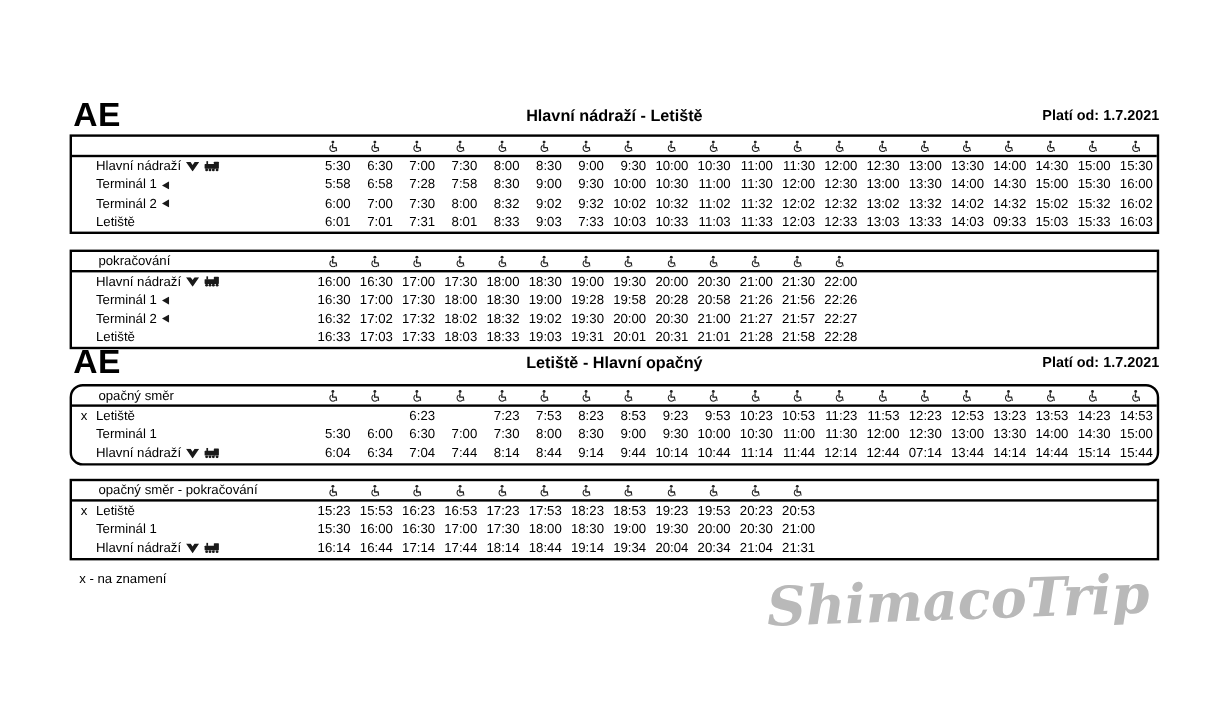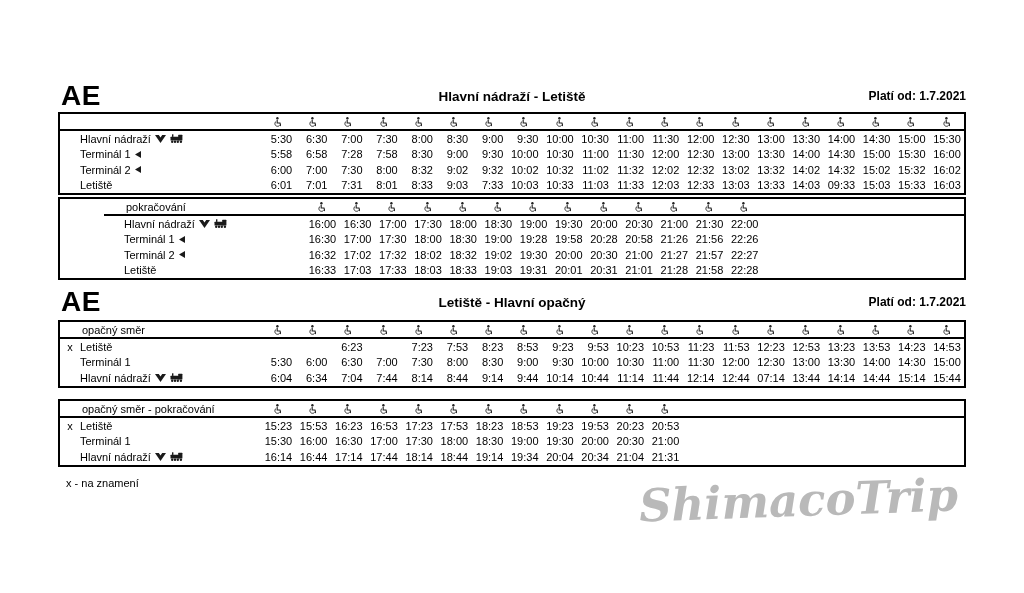--- a/index.html
+++ b/index.html
@@ -16,21 +16,21 @@
   .tt-row{display:flex;height:15.5px;align-items:center;}
   .flag-cell{width:20px;flex:none;text-align:center;font-size:11px;}
   .label-cell{width:180px;flex:none;font-size:11px;display:flex;align-items:center;gap:4px;white-space:nowrap;}
   .time-cell{width:35.2px;flex:none;text-align:right;font-size:11px;padding-right:3px;box-sizing:border-box;white-space:nowrap;}
   .icon{display:inline-block;line-height:0;}
   .footnote{position:absolute;left:66px;top:477px;font-size:11px;}
   .watermark{position:absolute;right:66px;top:476px;font-size:45px;line-height:1.1;
              font-family:"DejaVu Serif",serif;font-style:italic;font-weight:700;
              color:#b9b9b9;transform:rotate(-2deg);}
   
-  #tbl-0-0{top:112px;} #tbl-0-1{top:197px;padding-left:44px;} #tbl-1-0{top:320px;} #tbl-1-1{top:399px;}
+  #tbl-0-0{top:112px;} #tbl-0-1{top:208px;} #tbl-1-0{top:320px;border-radius:11px;} #tbl-1-1{top:399px;}
   #sec-head-0{top:86px;} #sec-head-1{top:292px;}
 </style>
 </head>
 <body>
 
 <div class="page">
 
   <div class="sec-head" id="sec-head-0">
     <div class="route-code">AE</div>
     <div class="sec-title">Hlavní nádraží - Letiště</div>

